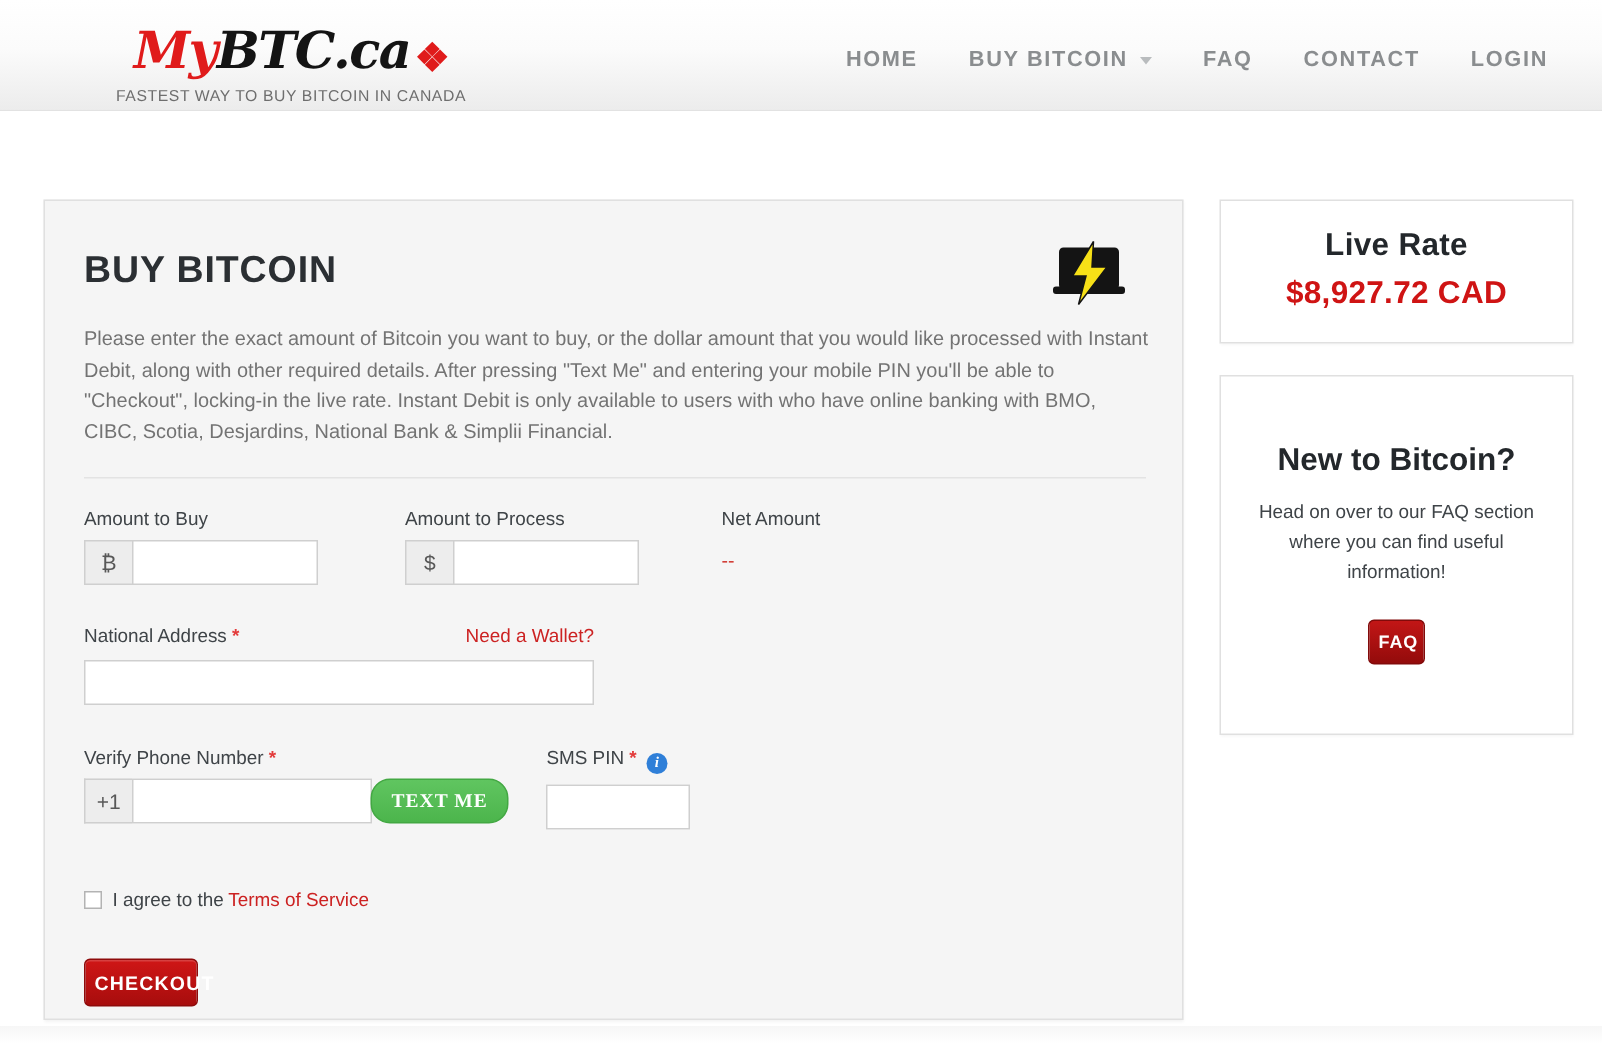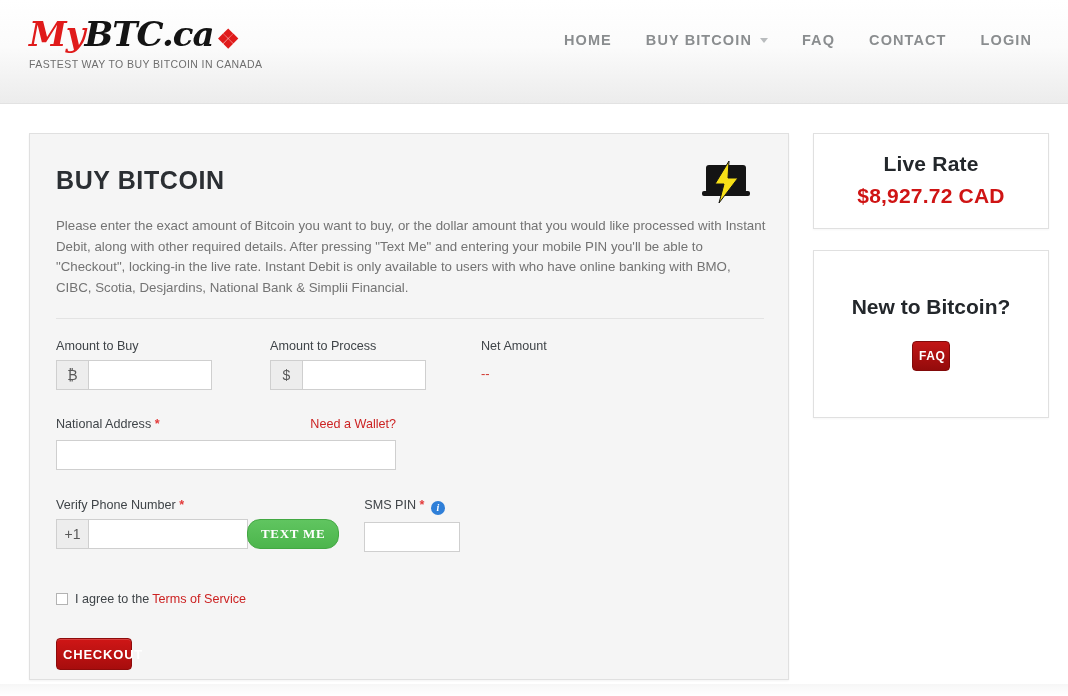--- a/index.html
+++ b/index.html
@@ -10,23 +10,24 @@
     background: #ffffff;
     font-family: "Liberation Sans", sans-serif;
     overflow: hidden;
     position: relative;
   }
 
   
   .header {
     position: relative;
     width: 1068px;
-    height: 104px;
+    height: 74px;
     background: linear-gradient(to bottom, #ffffff 0%, #fbfbfb 45%, #ececec 100%);
     border-bottom: 1px solid #e2e2e2;
+    text-align: center;
   }
   .logo-block {
     position: absolute;
     left: 29px;
     top: 14px;
     width: 330px;
   }
   .logo-wordmark {
     font-family: "DejaVu Serif", serif;
     font-size: 34px;
@@ -441,18 +442,19 @@
 
 <div class="sidebar">
 
   <div class="side-card live-rate-card">
     <div class="live-rate-title">Live Rate</div>
     <div class="live-rate-value">$8,927.72 CAD</div>
   </div>
 
   <div class="side-card new-card">
     <div class="new-title">New to Bitcoin?</div>
+    <div class="new-text">Head on over to our FAQ section where you can find useful information!</div>
     <button class="btn-faq">FAQ</button>
   </div>
 
 </div>
 
 <div class="bottom-shadow"></div>
 
 </body></html>

